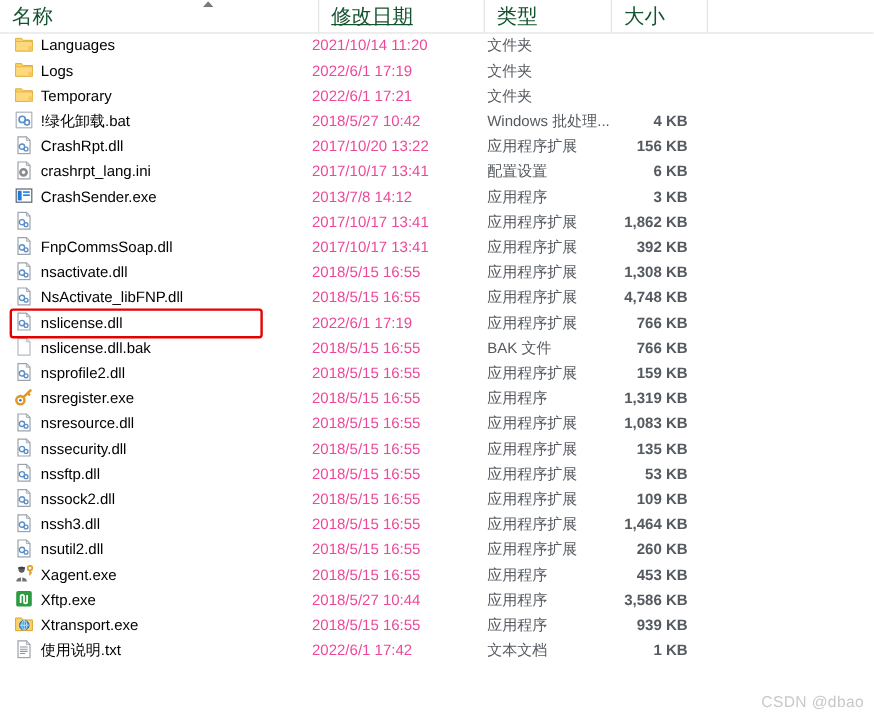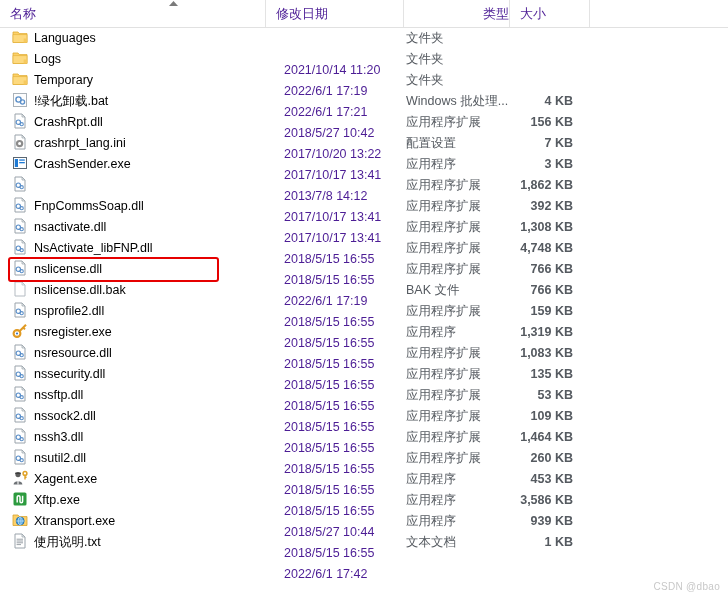--- a/index.html
+++ b/index.html
@@ -26,33 +26,33 @@
     position: relative;
     height: 27px;
     border-bottom: 1px solid #e1e1e1;
     background: #ffffff;
   }
   .col-header .hcell {
     position: absolute;
     top: 0;
     height: 27px;
     line-height: 27px;
-    font-size: 13px;
-    color: #4c1d95;
+    font-size: 17px;
+    color: #14532d;
     padding-left: 10px;
     box-sizing: border-box;
     white-space: nowrap;
     overflow: hidden;
   }
   .col-header .hcell.sep {
     border-left: 1px solid #e3e3e3;
   }
   .hc-name  { left: 0px;   width: 265px; }
-  .hc-date  { left: 265px; width: 138px; }
-  .hc-type  { left: 403px; width: 106px; text-align: right; }
+  .hc-date  { left: 265px; width: 138px; text-decoration: underline; }
+  .hc-type  { left: 403px; width: 106px; }
   .hc-size  { left: 509px; width: 80px;  }
   .hc-end   { left: 589px; width: 1px; padding:0; }
 
   .sort-mark {
     position: absolute;
     left: 168px;
     top: 1px;
     width: 10px;
     height: 6px;
     color: #6a6a6a;
@@ -85,24 +85,23 @@
     width: 265px;
     padding-left: 12px;
     color: #000000;
   }
   .c-name .label {
     display: inline-block;
     vertical-align: top;
     padding-left: 6px;
   }
   .c-date {
-    left: 284px;
+    left: 260px;
     width: 131px;
-    color: #4c1d95;
-    margin-top: 32px;
+    color: #ec4899;
   }
   .c-type {
     left: 406px;
     width: 103px;
     color: #555a60;
   }
   .c-size {
     left: 509px;
     width: 72px;
     color: #555a60;
@@ -132,21 +131,21 @@
     border-radius: 3px;
     box-sizing: border-box;
     pointer-events: none;
   }
 
   
   .watermark {
     position: absolute;
     right: 8px;
     bottom: 4px;
-    font-size: 10px;
+    font-size: 13px;
     color: #c8c8c8;
     letter-spacing: 0.3px;
   }
 </style>
 </head>
 <body>
 
 <div class="explorer">
 
   <div class="col-header">
@@ -226,21 +225,21 @@
       <div class="row">
         <div class="cell c-name"><span class="icon">
     <svg width="16" height="16" viewBox="0 0 16 16">
       <path d="M3 1 H10 L13 4 V15 H3 Z" fill="#ffffff" stroke="#9aa3ab" stroke-width="1"></path>
       <path d="M10 1 L10 4 L13 4 Z" fill="#e6e9ec" stroke="#9aa3ab" stroke-width="0.7"></path>
       <circle cx="7.6" cy="9.6" r="2.6" fill="none" stroke="#8c8c8c" stroke-width="2.2"></circle>
                    <circle cx="7.6" cy="9.6" r="1" fill="#ffffff"></circle>
     </svg></span><span class="label">crashrpt_lang.ini</span></div>
         <div class="cell c-date">2017/10/17 13:41</div>
         <div class="cell c-type">配置设置</div>
-        <div class="cell c-size">7 KB</div>
+        <div class="cell c-size">6 KB</div>
       </div>
       <div class="row">
         <div class="cell c-name"><span class="icon"><svg width="16" height="16" viewBox="0 0 16 16">
         <rect x="1.5" y="2.5" width="13" height="11" fill="#ffffff" stroke="#5a6672" stroke-width="1"></rect>
         <rect x="2.8" y="4" width="3.2" height="8" fill="#1f7ad4"></rect>
         <rect x="7.2" y="4.4" width="5.6" height="1.3" fill="#1f7ad4"></rect>
         <rect x="7.2" y="7" width="5.6" height="1.3" fill="#1f7ad4"></rect>
       </svg></span><span class="label">CrashSender.exe</span></div>
         <div class="cell c-date">2013/7/8 14:12</div>
         <div class="cell c-type">应用程序</div>

